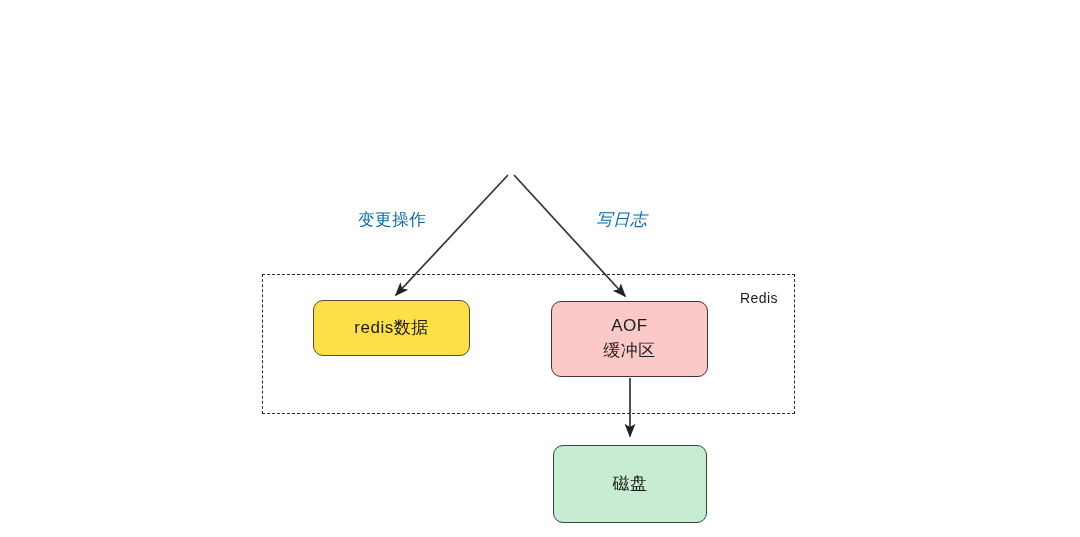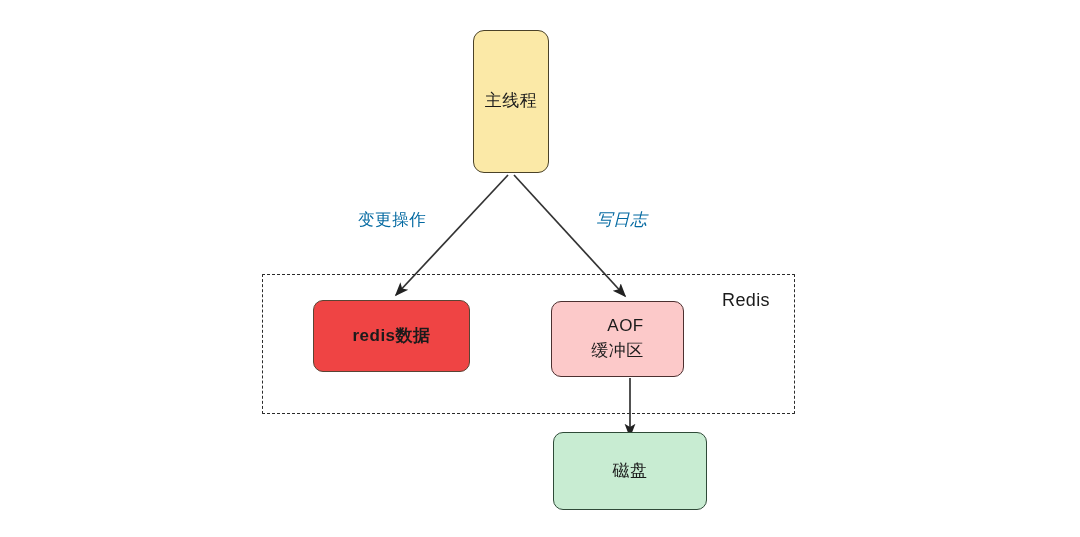--- a/index.html
+++ b/index.html
@@ -53,37 +53,35 @@
     width: 76px;
     height: 143px;
     background: #fbe9a7;
     border-color: #4a4228;
     border-radius: 11px;
   }
   #node-redis-data {
     left: 313px;
     top: 300px;
     width: 157px;
-    height: 72px;
-    background: #ef4444;
+    height: 56px;
+    background: #fde047;
     border-color: #5a4434;
-    font-weight: bold;
   }
   #node-aof-buffer {
     left: 551px;
     top: 301px;
-    width: 133px;
+    width: 157px;
     height: 76px;
     background: #fcc9c9;
     border-color: #4c3030;
-    text-align: right;
   }
   #node-disk {
     left: 553px;
-    top: 432px;
+    top: 445px;
     width: 154px;
     height: 78px;
     background: #c8ecd2;
     border-color: #2f4a38;
   }
   #group-redis-box {
     position: absolute;
     left: 262px;
     top: 274px;
     width: 533px;
@@ -104,23 +102,23 @@
     left: 358px;
     top: 209px;
   }
   #edge-label-write-log {
     left: 596px;
     top: 209px;
     font-style: italic;
   }
   #group-label-redis {
     position: absolute;
-    left: 722px;
+    left: 740px;
     top: 290px;
-    font-size: 18px;
+    font-size: 14px;
     color: #1b1b1b;
     letter-spacing: 0.4px;
   }
 </style>
 </head>
 <body>
 
 <div id="diagram-canvas">
 
   <svg class="svg-layer" viewBox="0 0 1080 537" width="1080" height="537" xmlns="http://www.w3.org/2000/svg">
@@ -140,23 +138,20 @@
 
     <g>
       <line x1="630" y1="378" x2="630" y2="436" stroke="#333333" stroke-width="1.7" marker-end="url(#arrowhead)"></line>
     </g>
   </svg>
 
   <div id="group-redis-box"></div>
 
   <div id="group-label-redis">Redis</div>
 
-  <div class="node" id="node-main-thread">
-    <span class="node-label">主线程</span>
-  </div>
 
   <div class="node" id="node-redis-data">
     <span class="node-label">redis数据</span>
   </div>
 
   <div class="node" id="node-aof-buffer">
     <span class="node-label">AOF
 缓冲区</span>
   </div>
 

